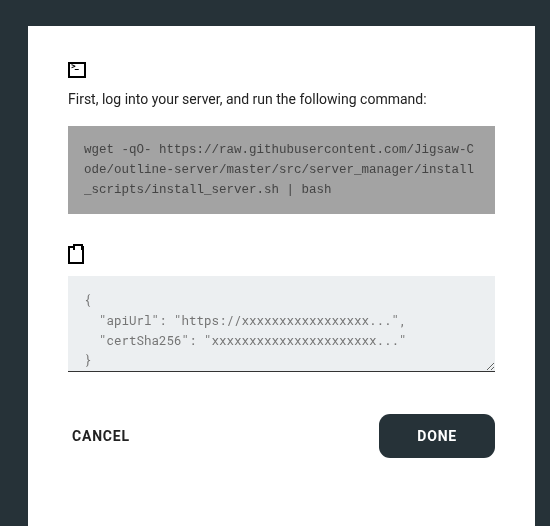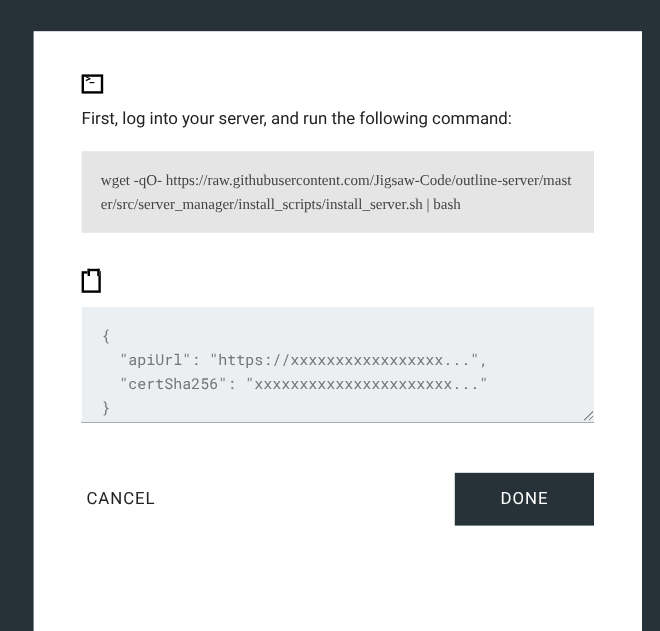--- a/index.html
+++ b/index.html
@@ -68,23 +68,23 @@
       border: 2px solid #000;
       border-bottom: none;
     }
     .step-text {
       font-size: 14px;
       color: #222;
       line-height: 1.4;
       margin-bottom: 16px;
     }
     .code-block {
-      background: #e5e5e5;
+      background: #a3a3a3;
       padding: 14px 16px;
-      font-family: Liberation Serif, serif;
+      font-family: Liberation Mono, monospace;
       font-size: 12.5px;
       color: #444;
       line-height: 1.6;
       word-break: break-all;
       white-space: pre-wrap;
     }
     .input-block {
       background: #eceff1;
       padding: 14px 16px;
       font-family: "Roboto Mono", "Courier New", monospace;
@@ -102,34 +102,35 @@
     .button-row {
       display: flex;
       justify-content: space-between;
       align-items: center;
       margin-top: 38px;
       margin-bottom: 20px;
     }
     .btn {
       font-family: inherit;
       font-size: 14px;
-      font-weight: 400;
+      font-weight: 700;
       letter-spacing: 0.8px;
       cursor: pointer;
       border: none;
       padding: 14px 38px;
     }
     .btn-cancel {
       background: transparent;
       color: #222;
       padding-left: 4px;
     }
     .btn-done {
       background: #263238;
       color: #ffffff;
+      border-radius: 11px;
     }
   </style>
 </head>
 <body>
 
 <div class="backdrop-strip"></div>
 
 <div class="dialog-card">
 
   <div class="step">

